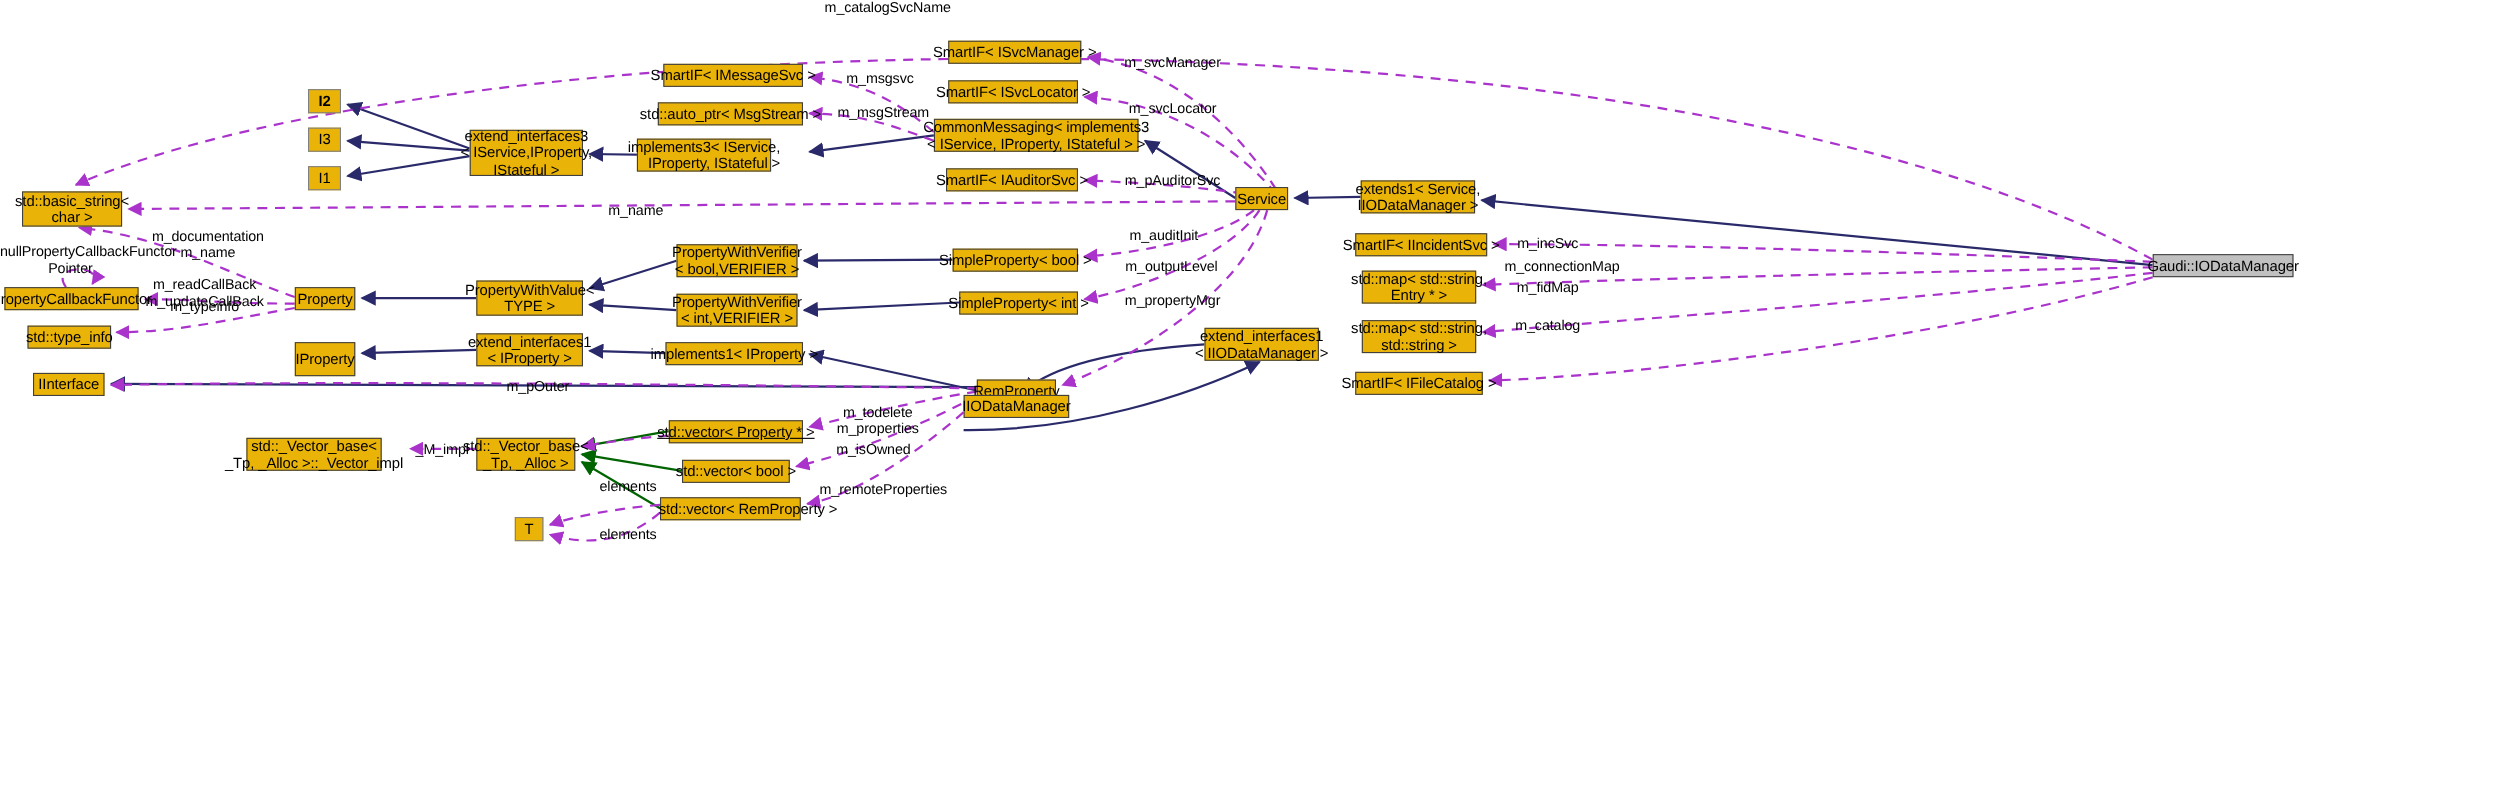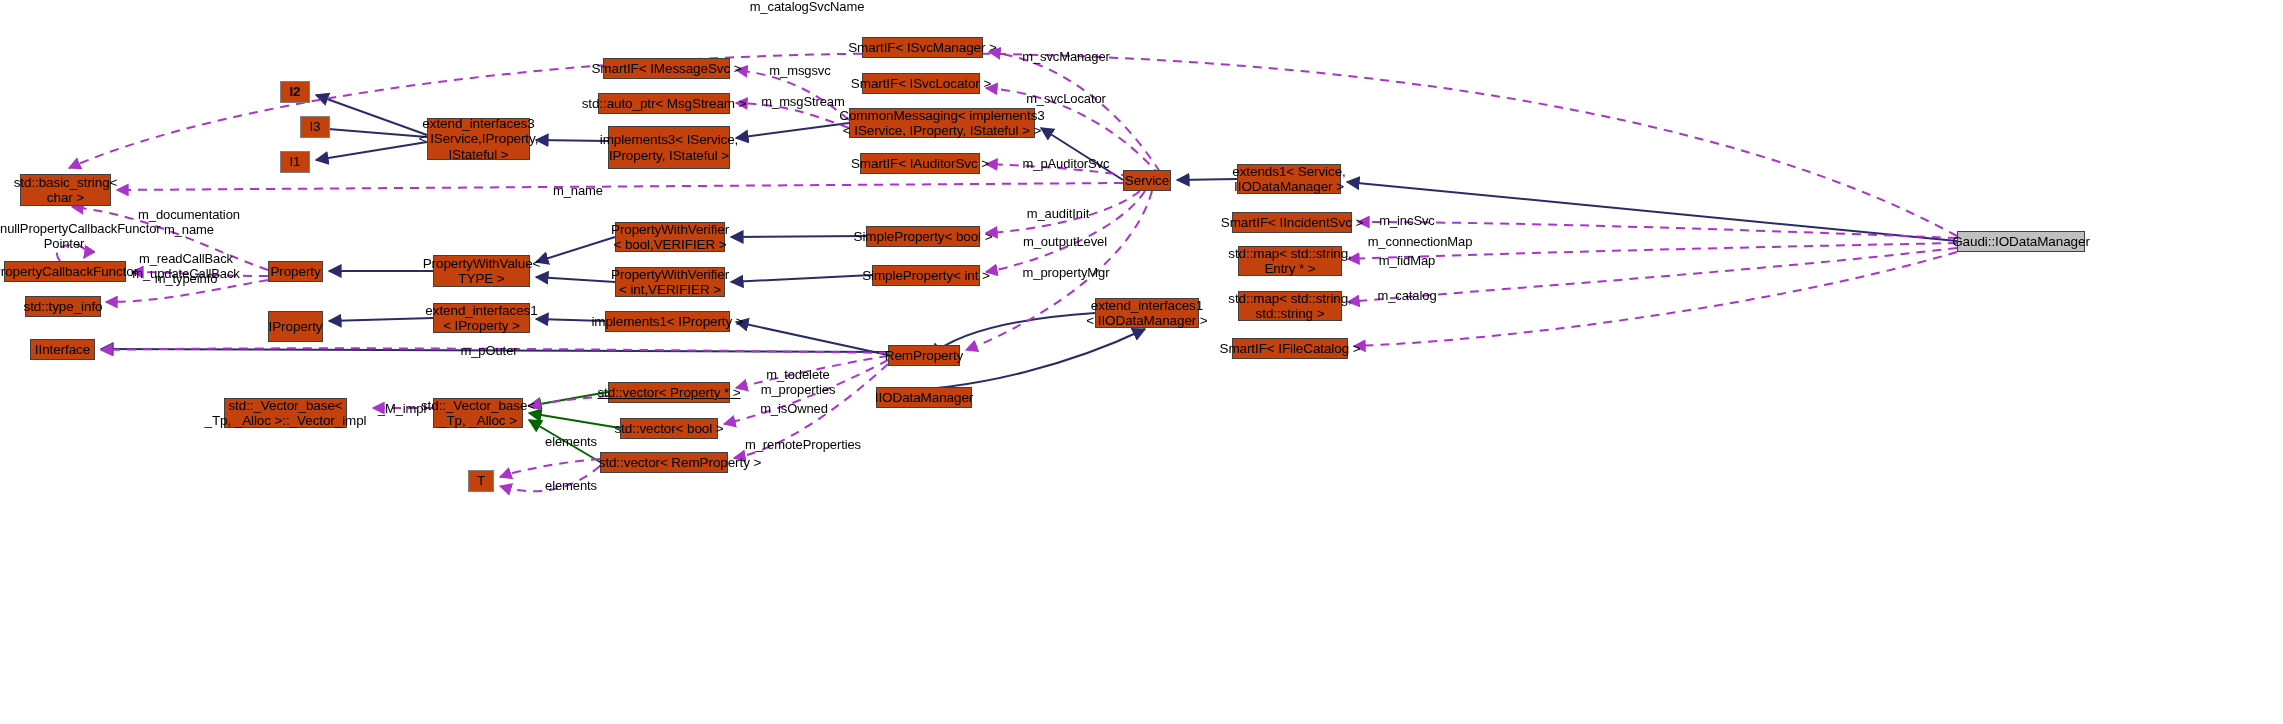--- a/index.html
+++ b/index.html
@@ -19,21 +19,21 @@
   }
   svg.diagram-svg {
     position: absolute;
     top: 0; left: 0;
     width: 2283px;
     height: 724px;
   }
   .node-box {
     position: absolute;
     box-sizing: border-box;
-    background: #c2410c;
+    background: #eab308;
     border: 1px solid #404040;
     display: flex;
     align-items: center;
     justify-content: center;
     text-align: center;
     font-size: 13.5px;
     line-height: 1.12;
     color: #000000;
     white-space: pre;
     letter-spacing: -0.1px;
@@ -126,26 +126,26 @@
       <path d="M 888 364 C 840 408 780 450 734 458"></path>
       <path d="M 608 396 C 560 400 540 404 529 406"></path>
       <path d="M 433 408 L 373 408"></path>
       <path d="M 600 459 C 560 462 520 470 500 477"></path>
       <path d="M 600 466 C 560 500 520 492 500 486"></path>
     </g>
   </svg>
 
   <div id="nodes-layer">
       <div class="node-box thin" style="left: 280px; top: 81px; width: 30px; height: 22px; font-weight: bold;">I2</div>
-      <div class="node-box thin" style="left: 280px; top: 116px; width: 30px; height: 22px; margin-left: 20px;">I3</div>
+      <div class="node-box thin" style="left: 280px; top: 116px; width: 30px; height: 22px;">I3</div>
       <div class="node-box thin" style="left: 280px; top: 151px; width: 30px; height: 22px;">I1</div>
       <div class="node-box" style="left: 427px; top: 118px; width: 103px; height: 42px;">extend_interfaces3
 &lt; IService,IProperty,
 IStateful &gt;</div>
-      <div class="node-box" style="left: 608px; top: 126px; width: 122px; height: 43px;">implements3&lt; IService,
+      <div class="node-box" style="left: 579px; top: 126px; width: 122px; height: 30px; text-align: right;">implements3&lt; IService,
 IProperty, IStateful &gt;</div>
       <div class="node-box" style="left: 603px; top: 58px; width: 127px; height: 21px;">SmartIF&lt; IMessageSvc &gt;</div>
       <div class="node-box" style="left: 598px; top: 93px; width: 132px; height: 21px;">std::auto_ptr&lt; MsgStream &gt;</div>
       <div class="node-box" style="left: 849px; top: 108px; width: 186px; height: 30px; text-align: center;">CommonMessaging&lt; implements3
 &lt; IService, IProperty, IStateful &gt; &gt;</div>
       <div class="node-box" style="left: 862px; top: 37px; width: 121px; height: 21px;">SmartIF&lt; ISvcManager &gt;</div>
       <div class="node-box" style="left: 862px; top: 73px; width: 118px; height: 21px;">SmartIF&lt; ISvcLocator &gt;</div>
       <div class="node-box" style="left: 860px; top: 153px; width: 120px; height: 21px;">SmartIF&lt; IAuditorSvc &gt;</div>
       <div class="node-box" style="left: 1123px; top: 170px; width: 48px; height: 21px;">Service</div>
       <div class="node-box" style="left: 1237px; top: 164px; width: 104px; height: 30px;">extends1&lt; Service,
@@ -169,21 +169,21 @@
       <div class="node-box" style="left: 433px; top: 303px; width: 97px; height: 30px;">extend_interfaces1
 &lt; IProperty &gt;</div>
       <div class="node-box" style="left: 615px; top: 222px; width: 110px; height: 30px;">PropertyWithVerifier
 &lt; bool,VERIFIER &gt;</div>
       <div class="node-box" style="left: 615px; top: 267px; width: 110px; height: 30px;">PropertyWithVerifier
 &lt; int,VERIFIER &gt;</div>
       <div class="node-box" style="left: 605px; top: 311px; width: 125px; height: 21px;">implements1&lt; IProperty &gt;</div>
       <div class="node-box" style="left: 866px; top: 226px; width: 114px; height: 21px;">SimpleProperty&lt; bool &gt;</div>
       <div class="node-box" style="left: 872px; top: 265px; width: 108px; height: 21px;">SimpleProperty&lt; int &gt;</div>
       <div class="node-box" style="left: 888px; top: 345px; width: 72px; height: 21px;">RemProperty</div>
-      <div class="node-box" style="left: 876px; top: 387px; width: 96px; height: 21px;">IIODataManager</div>
+      <div class="node-box" style="left: 876px; top: 359px; width: 96px; height: 21px;">IIODataManager</div>
       <div class="node-box" style="left: 1095px; top: 298px; width: 104px; height: 30px;">extend_interfaces1
 &lt; IIODataManager &gt;</div>
       <div class="node-box" style="left: 224px; top: 398px; width: 123px; height: 30px;">std::_Vector_base&lt;
 _Tp, _Alloc &gt;::_Vector_impl</div>
       <div class="node-box" style="left: 433px; top: 398px; width: 90px; height: 30px;">std::_Vector_base&lt;
 _Tp, _Alloc &gt;</div>
       <div class="node-box" style="left: 608px; top: 382px; width: 122px; height: 21px; text-decoration: underline;">std::vector&lt; Property * &gt;</div>
       <div class="node-box" style="left: 620px; top: 418px; width: 98px; height: 21px;">std::vector&lt; bool &gt;</div>
       <div class="node-box" style="left: 600px; top: 452px; width: 128px; height: 21px; padding-left: 32px;">std::vector&lt; RemProperty &gt;</div>
       <div class="node-box thin" style="left: 468px; top: 470px; width: 26px; height: 22px;">T</div>

